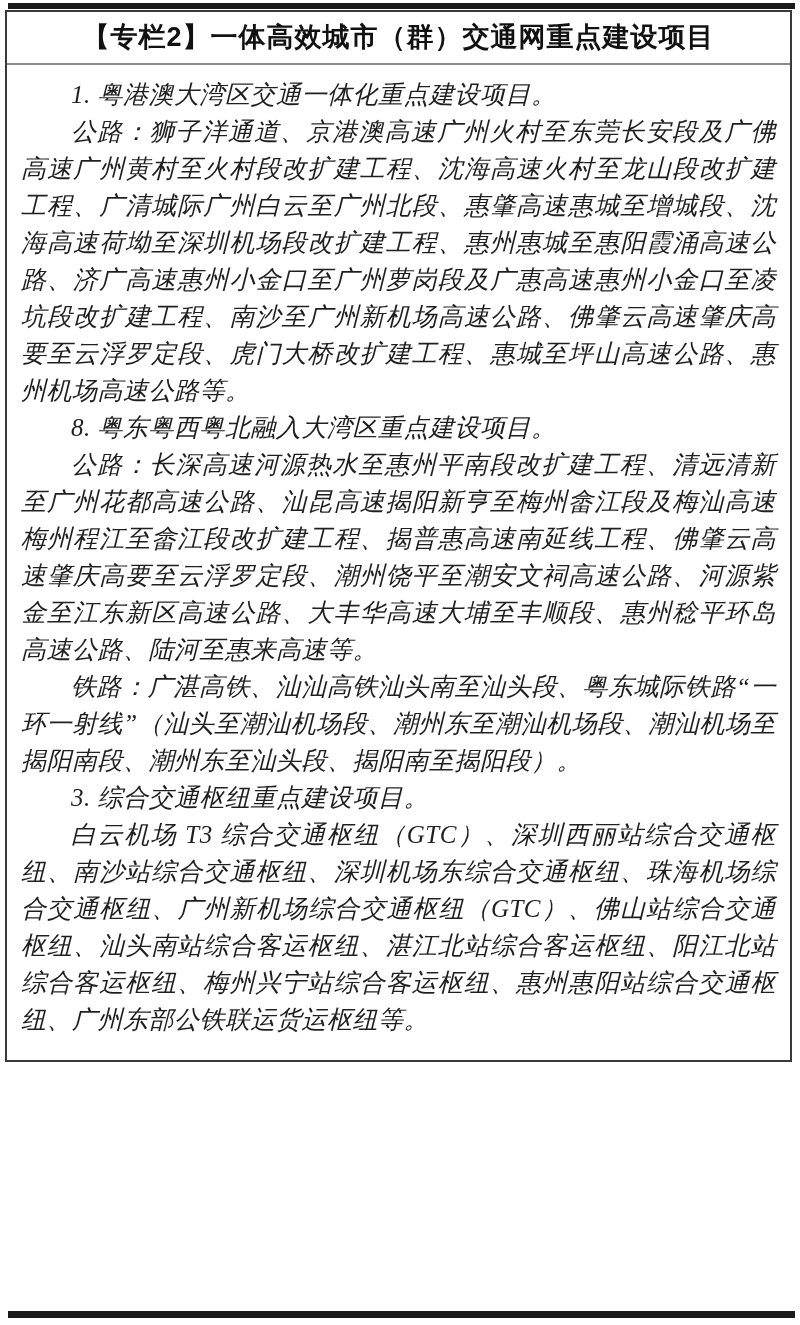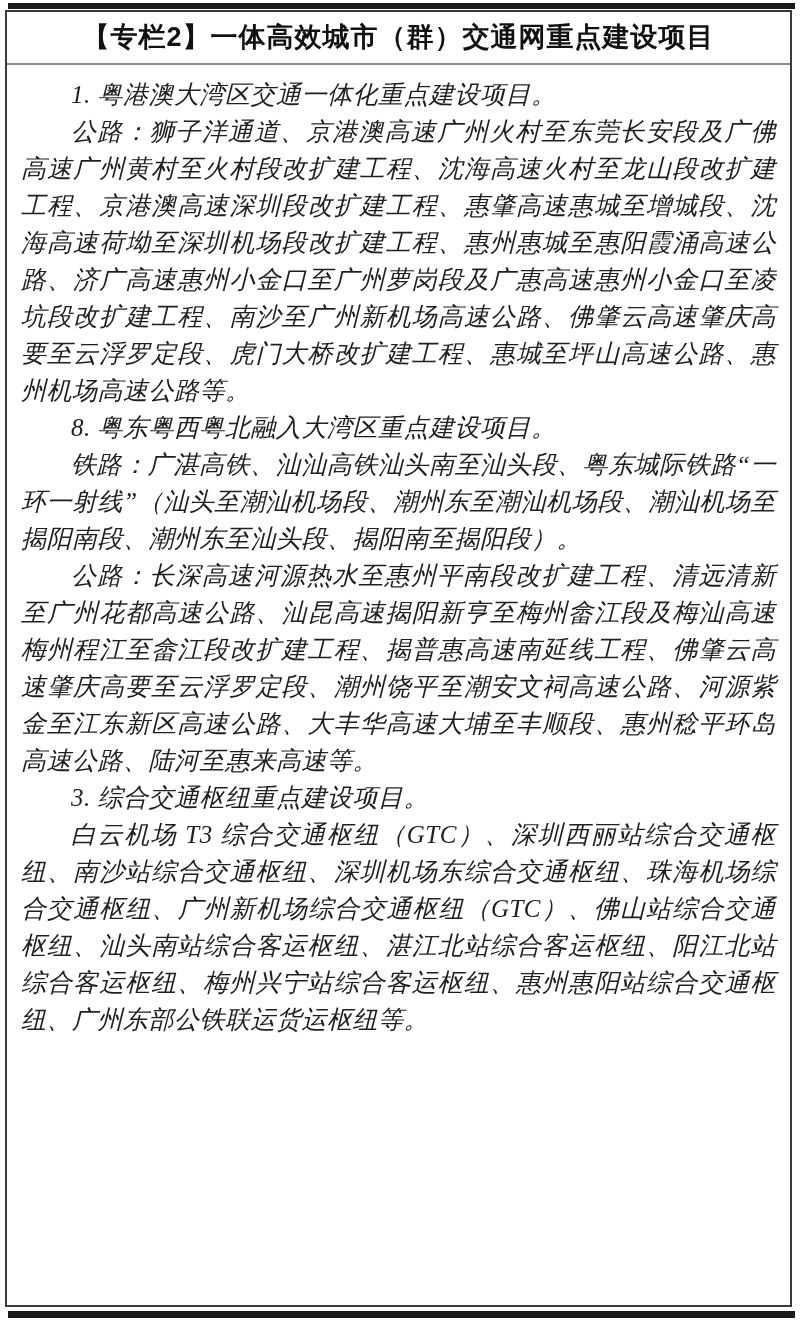--- a/index.html
+++ b/index.html
@@ -23,21 +23,21 @@
     background: #1a1a1a;
   }
   .thick-rule.top { top: 3px; }
   .thick-rule.bottom { top: 1311px; height: 7px; }
   .panel {
     position: absolute;
     box-sizing: border-box;
     left: 5px;
     top: 10px;
     width: 787px;
-    height: 1297px;
+    height: 1052px;
     border: 2px solid #3a3a3a;
     background: #ffffff;
   }
   .panel-title {
     box-sizing: border-box;
     height: 53px;
     line-height: 51px;
     text-align: center;
     font-family: "Liberation Sans", "DejaVu Sans", sans-serif;
     font-weight: bold;
@@ -70,28 +70,28 @@
   <div class="thick-rule top"></div>
 
   <div class="panel">
 
     <div class="panel-title">【专栏2】一体高效城市（群）交通网重点建设项目</div>
 
     <div class="panel-body">
 
       <p>1. 粤港澳大湾区交通一体化重点建设项目。</p>
 
-      <p>公路：狮子洋通道、京港澳高速广州火村至东莞长安段及广佛高速广州黄村至火村段改扩建工程、沈海高速火村至龙山段改扩建工程、京港澳高速深圳段改扩建工程、惠肇高速惠城至增城段、沈海高速荷坳至深圳机场段改扩建工程、惠州惠城至惠阳霞涌高速公路、济广高速惠州小金口至广州萝岗段及广惠高速惠州小金口至凌坑段改扩建工程、南沙至广州新机场高速公路、佛肇云高速肇庆高要至云浮罗定段、虎门大桥改扩建工程、惠城至坪山高速公路、惠州机场高速公路等。</p>
+      <p>公路：狮子洋通道、京港澳高速广州火村至东莞长安段及广佛高速广州黄村至火村段改扩建工程、沈海高速火村至龙山段改扩建工程、广清城际广州白云至广州北段、惠肇高速惠城至增城段、沈海高速荷坳至深圳机场段改扩建工程、惠州惠城至惠阳霞涌高速公路、济广高速惠州小金口至广州萝岗段及广惠高速惠州小金口至凌坑段改扩建工程、南沙至广州新机场高速公路、佛肇云高速肇庆高要至云浮罗定段、虎门大桥改扩建工程、惠城至坪山高速公路、惠州机场高速公路等。</p>
 
 
       <p>8. 粤东粤西粤北融入大湾区重点建设项目。</p>
 
+      <p>公路：长深高速河源热水至惠州平南段改扩建工程、清远清新至广州花都高速公路、汕昆高速揭阳新亨至梅州畲江段及梅汕高速梅州程江至畲江段改扩建工程、揭普惠高速南延线工程、佛肇云高速肇庆高要至云浮罗定段、潮州饶平至潮安文祠高速公路、河源紫金至江东新区高速公路、大丰华高速大埔至丰顺段、惠州稔平环岛高速公路、陆河至惠来高速等。</p>
+
       <p>铁路：广湛高铁、汕汕高铁汕头南至汕头段、粤东城际铁路“一环一射线”（汕头至潮汕机场段、潮州东至潮汕机场段、潮汕机场至揭阳南段、潮州东至汕头段、揭阳南至揭阳段）。</p>
-
-      <p>公路：长深高速河源热水至惠州平南段改扩建工程、清远清新至广州花都高速公路、汕昆高速揭阳新亨至梅州畲江段及梅汕高速梅州程江至畲江段改扩建工程、揭普惠高速南延线工程、佛肇云高速肇庆高要至云浮罗定段、潮州饶平至潮安文祠高速公路、河源紫金至江东新区高速公路、大丰华高速大埔至丰顺段、惠州稔平环岛高速公路、陆河至惠来高速等。</p>
 
       <p>3. 综合交通枢纽重点建设项目。</p>
 
       <p>白云机场 T3 综合交通枢纽（GTC）、深圳西丽站综合交通枢纽、南沙站综合交通枢纽、深圳机场东综合交通枢纽、珠海机场综合交通枢纽、广州新机场综合交通枢纽（GTC）、佛山站综合交通枢纽、汕头南站综合客运枢纽、湛江北站综合客运枢纽、阳江北站综合客运枢纽、梅州兴宁站综合客运枢纽、惠州惠阳站综合交通枢纽、广州东部公铁联运货运枢纽等。</p>
 
     </div>
   </div>
 
   <div class="thick-rule bottom"></div>
 

